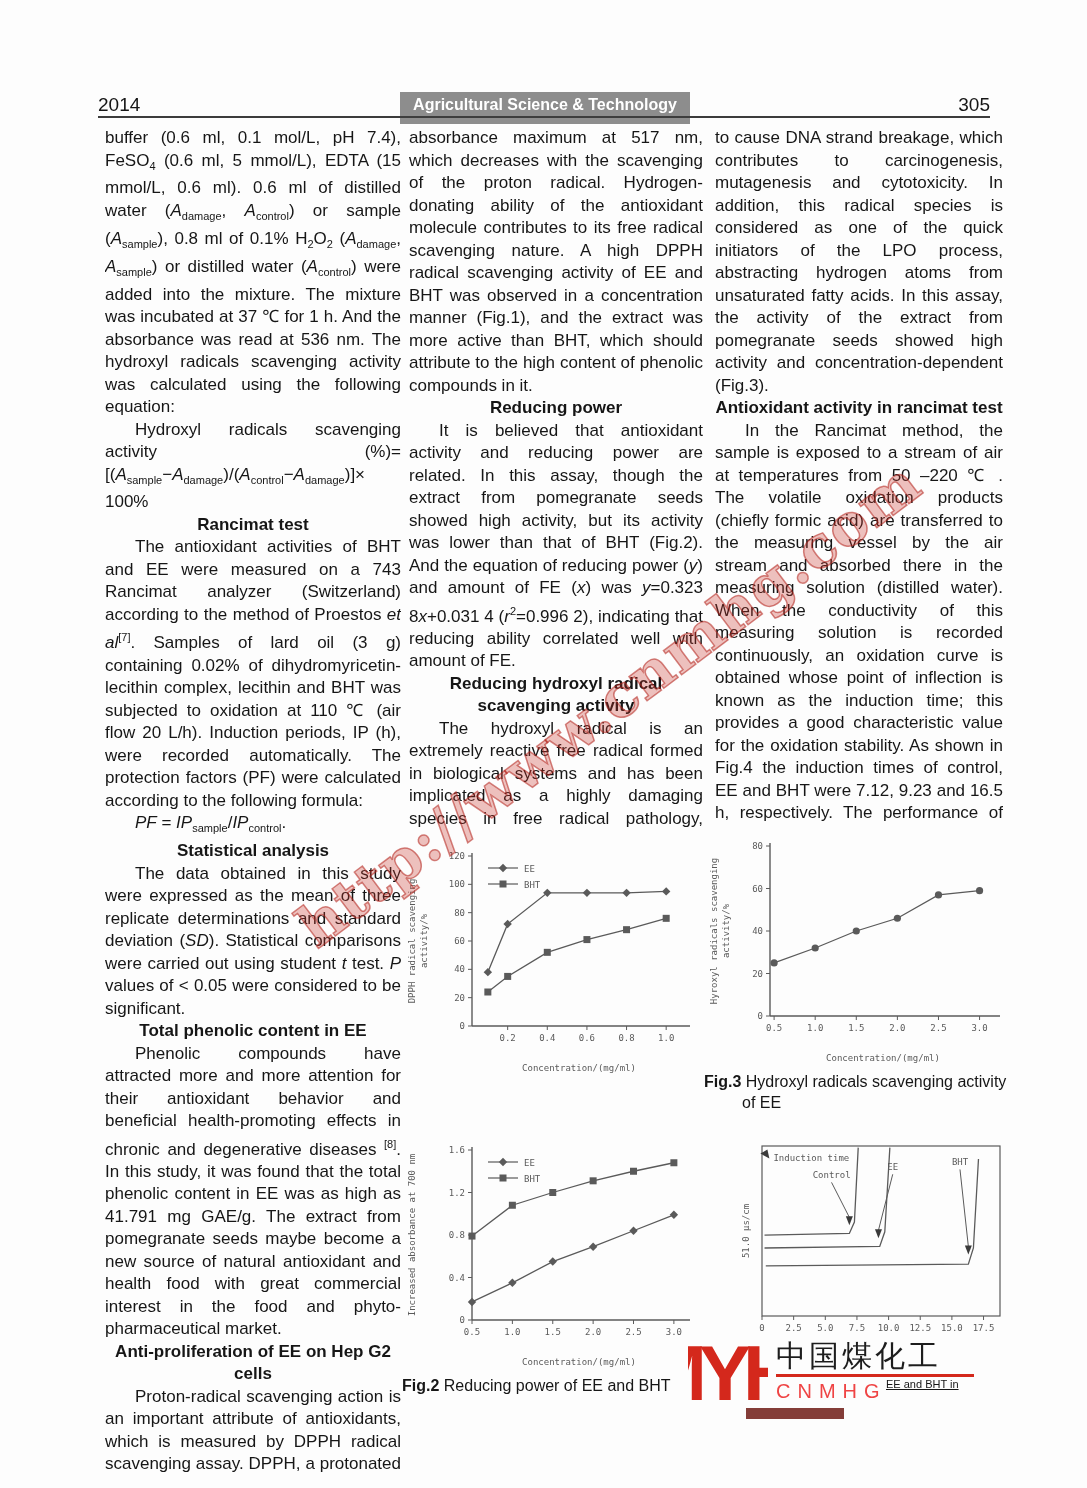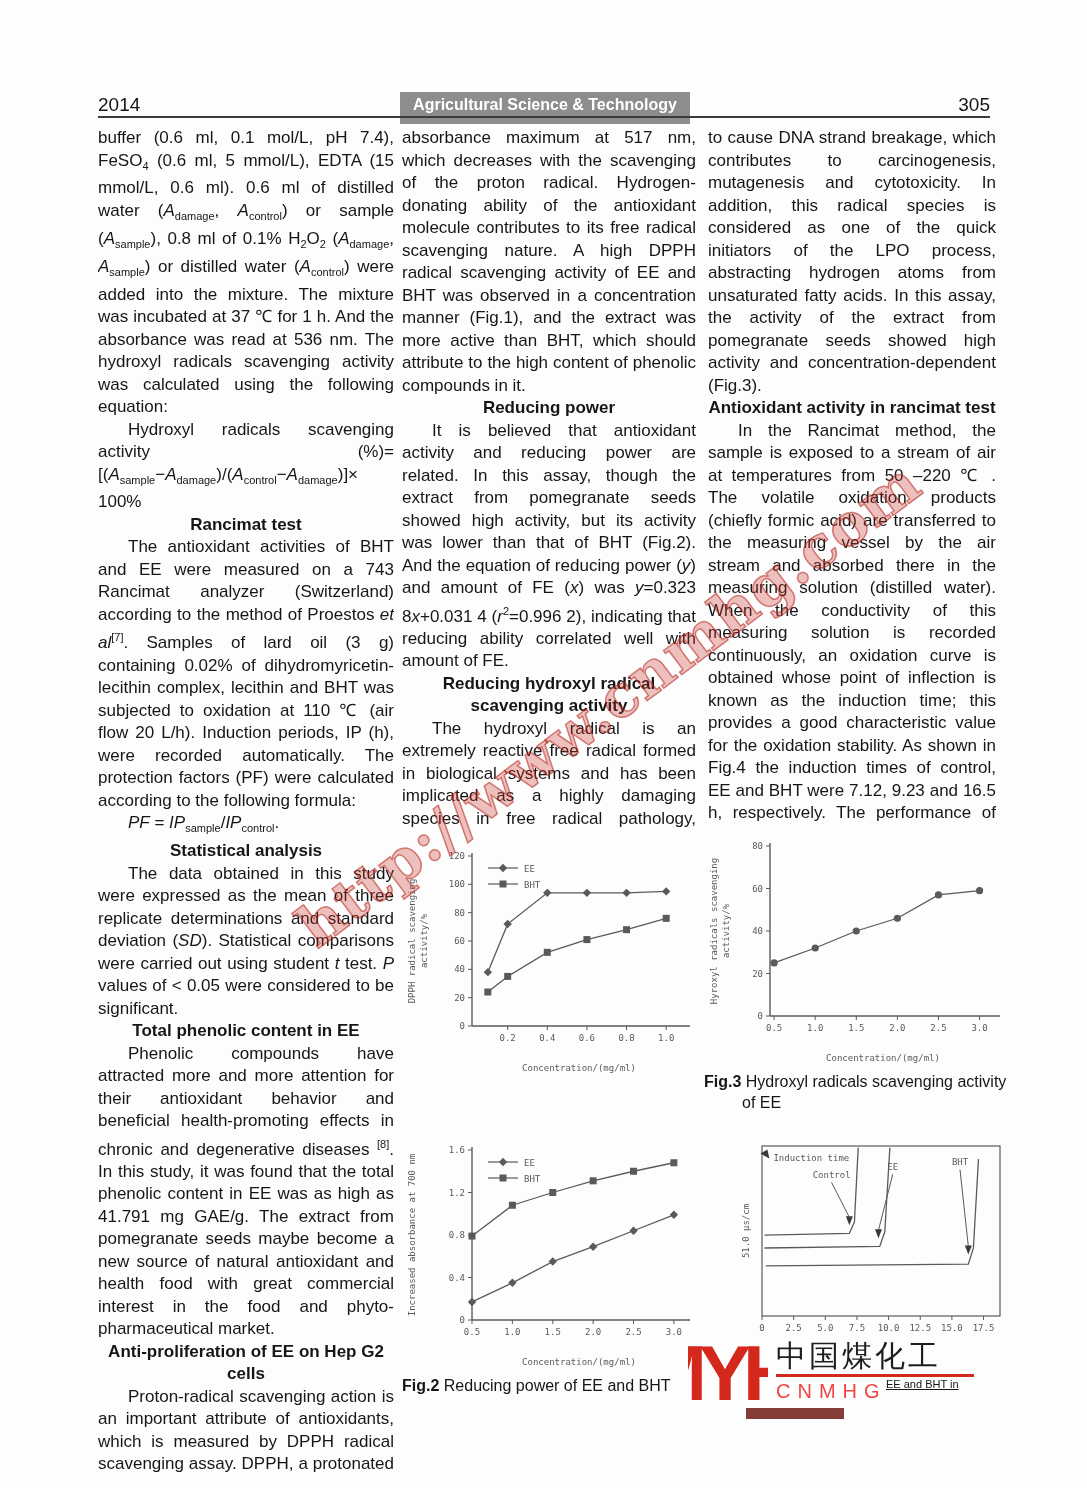--- a/index.html
+++ b/index.html
@@ -7,21 +7,21 @@
         font-family:"Liberation Sans",sans-serif;color:#161616;overflow:hidden;}
 
   
   .hdr-year{position:absolute;left:98px;top:94px;font-size:19px;}
   .hdr-page{position:absolute;left:952px;top:94px;width:38px;text-align:right;font-size:19px;}
   .hdr-bar{position:absolute;left:400px;top:92px;width:290px;height:32px;background:#8d8d8d;
            color:#fff;font-weight:bold;font-size:16px;text-align:center;line-height:26px;}
   .hdr-rule{position:absolute;left:98px;top:116px;width:892px;height:2px;background:#3c3c3c;}
 
   
-  .col{position:absolute;top:127px;font-size:17px;line-height:22.5px;text-align:justify;overflow:hidden;}
+  .col{position:absolute;top:127px;font-size:17px;line-height:22.5px;text-align:justify;overflow:hidden;margin-left:7px;}
   #col1{left:98px;width:296px;height:1345px;}
   #col2{left:402px;width:294px;height:706px;}
   #col3{left:708px;width:288px;height:700px;}
   .blk-p{text-indent:30px;}
   .blk-p0{text-indent:0;}
   .blk-f{text-indent:30px;text-align:left;}
   .blk-h{font-weight:bold;text-align:center;}
   .blk-h1{font-weight:bold;font-size:25px;line-height:30px;margin:22px 0 8px 0;text-align:left;}
   sub,sup{font-size:11px;}
 

